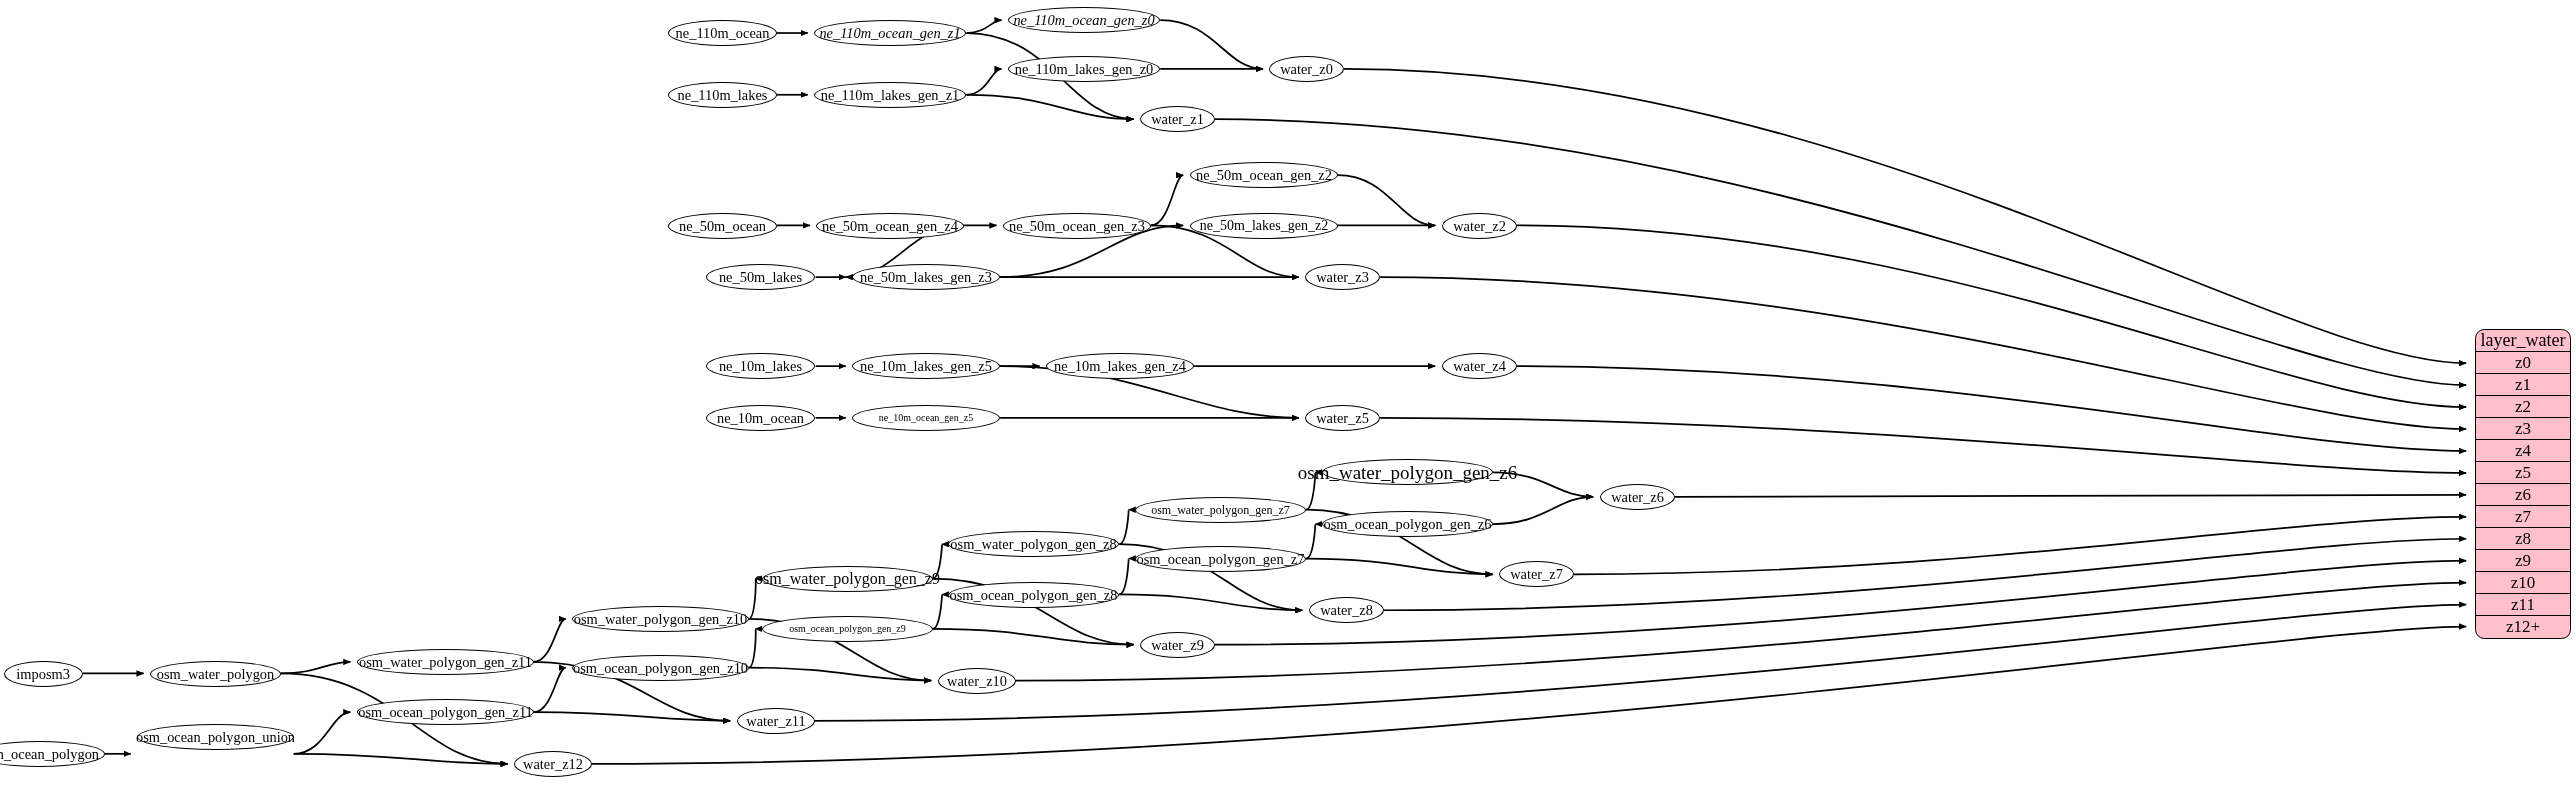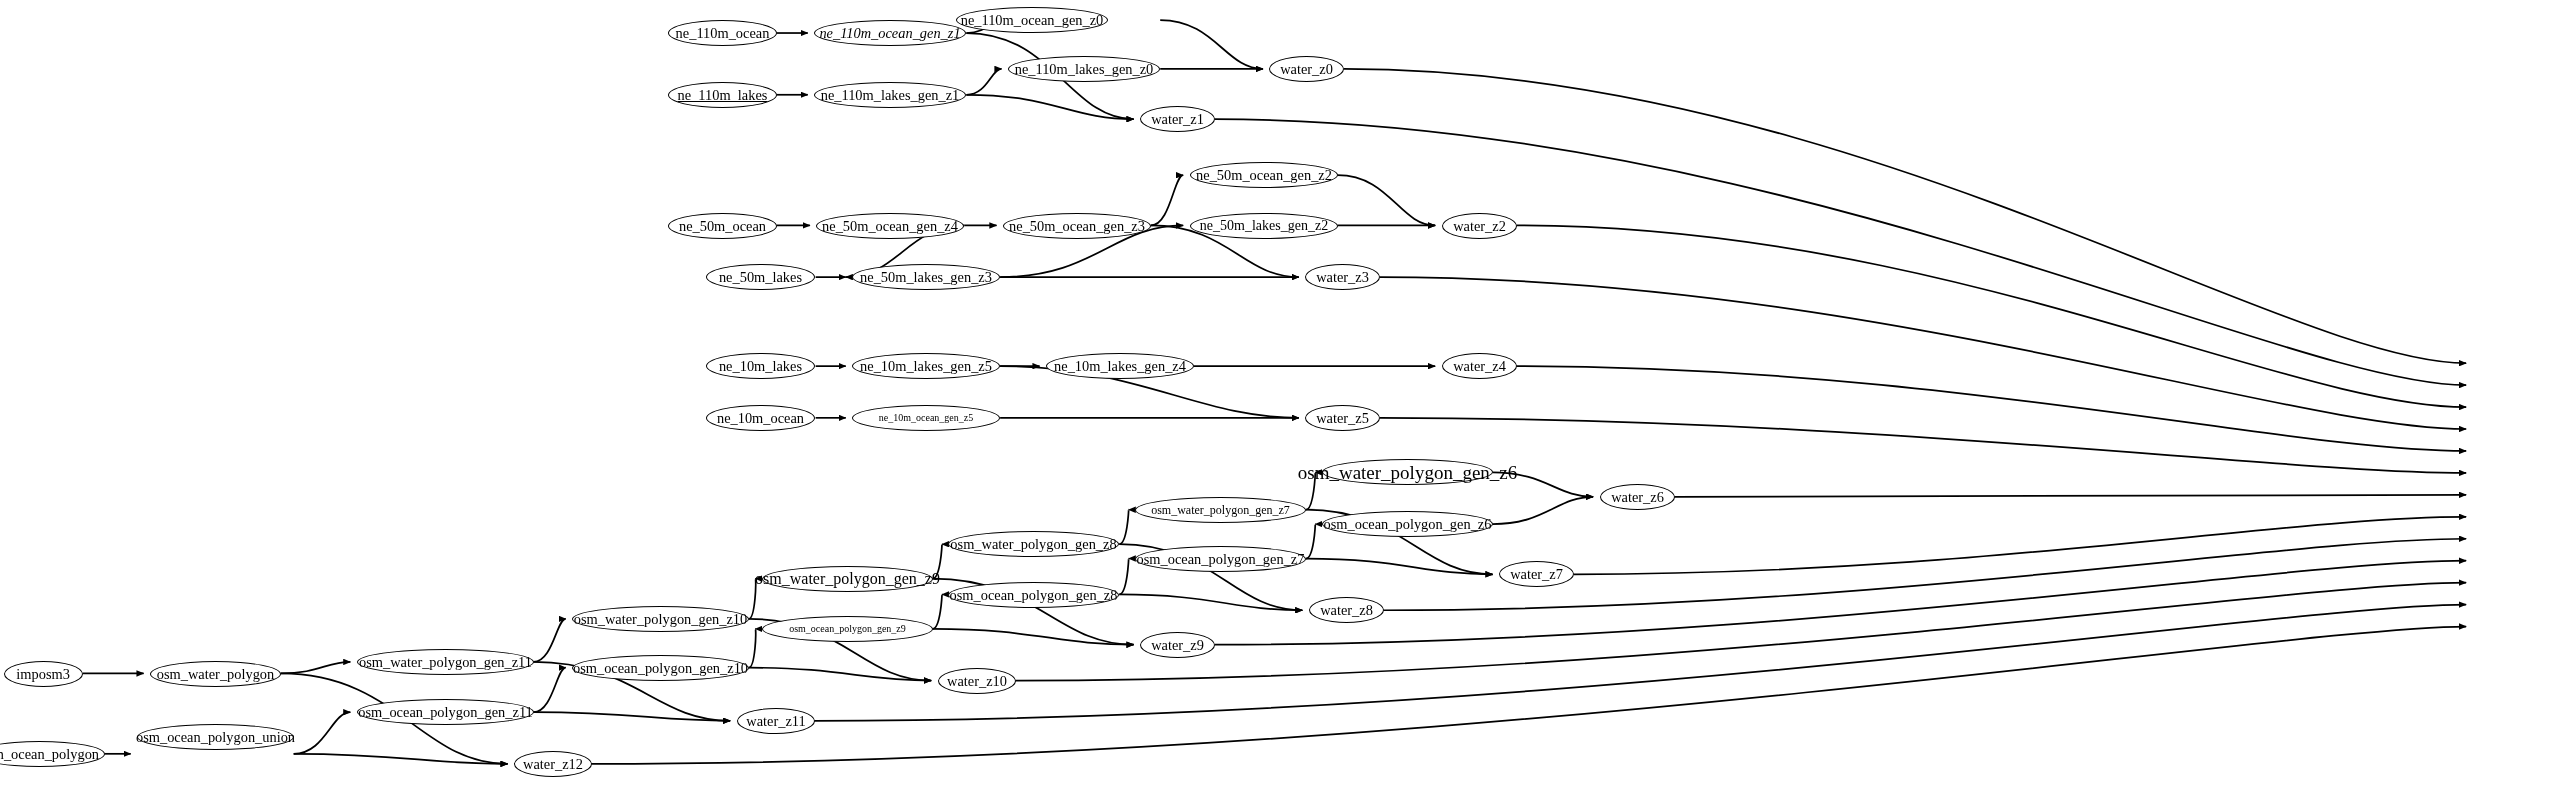--- a/index.html
+++ b/index.html
@@ -96,25 +96,25 @@
         <path d="M824,1064 C2003,1064 3184,872.7142857142858 3435,872.7142857142858" marker-end="url(#ah)"></path>
       </g>
   </svg>
   <div id="nodeLayer">
       <div class="node" style="left: 668px; top: 20px; width: 109px; height: 26px;">
         <span style="font-size: 14.4px;">ne_110m_ocean</span>
       </div>
       <div class="node" style="left: 814px; top: 20px; width: 152px; height: 26px; font-style: italic;">
         <span style="font-size: 14.4px;">ne_110m_ocean_gen_z1</span>
       </div>
-      <div class="node" style="left: 956px; top: 7.2px; width: 152px; height: 26px;">
+      <div class="node" style="left: 1008px; top: 7.2px; width: 152px; height: 26px; font-style: italic;">
         <span style="font-size: 14.4px;">ne_110m_ocean_gen_z0</span>
       </div>
       <div class="node" style="left: 668px; top: 82px; width: 109px; height: 26px;">
-        <span style="font-size: 14.4px; text-decoration: underline;">ne_110m_lakes</span>
+        <span style="font-size: 14.4px;">ne_110m_lakes</span>
       </div>
       <div class="node" style="left: 814px; top: 82px; width: 152px; height: 26px;">
         <span style="font-size: 14.4px;">ne_110m_lakes_gen_z1</span>
       </div>
       <div class="node" style="left: 1008px; top: 56px; width: 152px; height: 26px;">
         <span style="font-size: 14.4px;">ne_110m_lakes_gen_z0</span>
       </div>
       <div class="node" style="left: 1269px; top: 56px; width: 75px; height: 26px;">
         <span style="font-size: 14.4px;">water_z0</span>
       </div>
@@ -231,15 +231,31 @@
       </div>
       <div class="node" style="left: -26px; top: 741px; width: 131px; height: 26px;">
         <span style="font-size: 14.4px;">osm_ocean_polygon</span>
       </div>
       <div class="node" style="left: 137px; top: 724px; width: 157px; height: 26px; text-align: right;">
         <span style="font-size: 14.4px;">osm_ocean_polygon_union</span>
       </div>
       <div class="node" style="left: 514px; top: 751px; width: 78px; height: 26px;">
         <span style="font-size: 14.4px;">water_z12</span>
       </div>
+    </div>
+  <div class="tbl" id="layerTable" style="left: 2475px; top: 329px; width: 96px; height: 310px;">
+      <div class="hdr" style="height: 22px;">layer_water</div>
+      <div class="row" style="height: 22px;">z0</div>
+      <div class="row" style="height: 22px;">z1</div>
+      <div class="row" style="height: 22px;">z2</div>
+      <div class="row" style="height: 22px;">z3</div>
+      <div class="row" style="height: 22px;">z4</div>
+      <div class="row" style="height: 22px;">z5</div>
+      <div class="row" style="height: 22px;">z6</div>
+      <div class="row" style="height: 22px;">z7</div>
+      <div class="row" style="height: 22px;">z8</div>
+      <div class="row" style="height: 22px;">z9</div>
+      <div class="row" style="height: 22px;">z10</div>
+      <div class="row" style="height: 22px;">z11</div>
+      <div class="row last" style="height: 22px;">z12+</div>
     </div>
 </div>
 
 
 </body></html>

